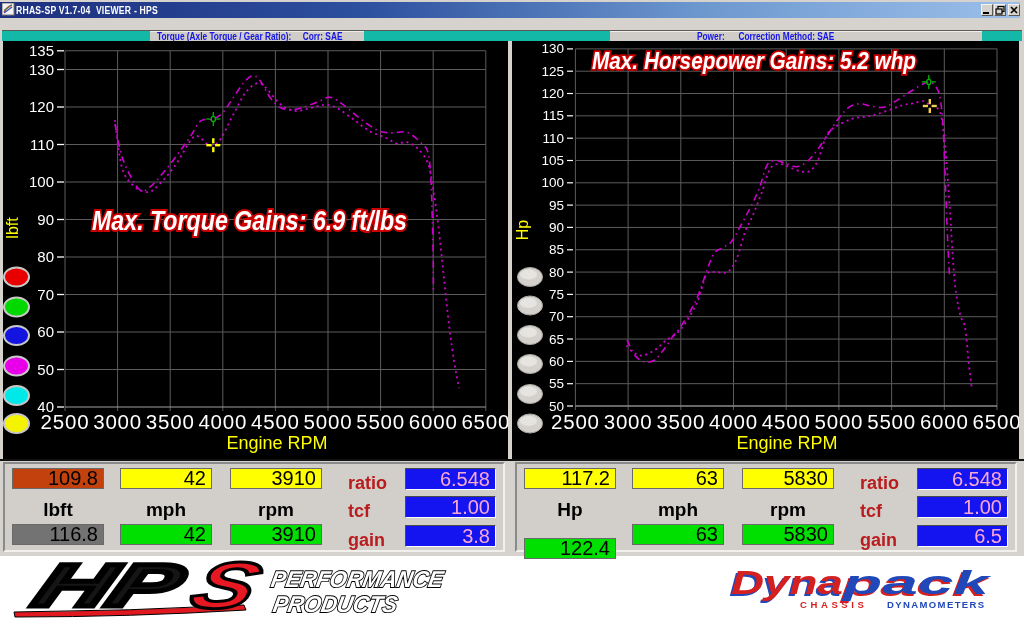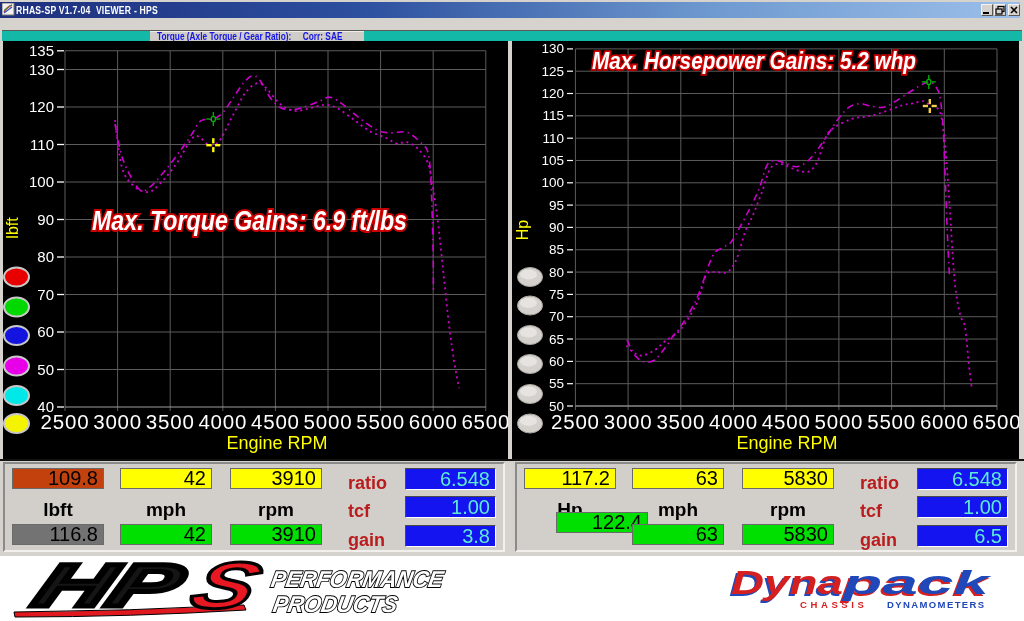--- a/index.html
+++ b/index.html
@@ -17,21 +17,21 @@
 #strip { position:absolute; left:2px; top:30px; width:1020px; height:11px; background:#14b8a6; border-top:1px solid #5c5a57;}
 .plate { position:absolute; top:0px; height:10px; background:#d0cdc8; border-top:1px solid #efedea; }
 .ptxt { position:absolute; top:-1px; font-size:10.5px; line-height:11px; font-weight:bold; color:#1414e6; transform:scaleX(0.79); transform-origin:0 0; white-space:nowrap; }
 #divider { position:absolute; left:508px; top:41px; width:4px; height:418px; background:#d6d3ce; }
 .vbox { position:absolute; width:92px; height:21px; border:1px solid #6a6a6a; color:#000;
   font-size:20px; text-align:right; padding-right:5px; line-height:19px; }
 .lab { position:absolute; width:92px; text-align:center; font-size:19px; font-weight:bold; color:#000; }
 .bluelab { position:absolute; width:42px; font-size:18px; font-weight:bold; color:#b91c1c; }
 .bluebox { position:absolute; width:91px; height:22px; background:#1414f0; border:1px solid;
   border-color:#4a4a4a #fff #fff #4a4a4a;
-  color:#5eead4; font-size:20px; text-align:right; padding-right:5px; line-height:20px; }
+  color:#f9a8d4; font-size:20px; text-align:right; padding-right:5px; line-height:20px; }
 #botline { position:absolute; left:0px; top:459px; width:1024px; height:2px; background:#111; }
 </style></head>
 <body>
 <div id="win">
   <div id="titlebar">
     <svg width="13" height="13" style="position:absolute;left:2px;top:1px;">
       <rect x="0" y="0" width="12" height="12" fill="#f4f2ee" stroke="#777"></rect>
       <path d="M 2,9 Q 5,4 10,2" stroke="#d03030" stroke-width="1.4" fill="none"></path>
       <path d="M 2,10 Q 6,7 10,4" stroke="#3050c0" stroke-width="1.2" fill="none"></path>
       <path d="M 2,7 Q 5,6 9,2" stroke="#30a050" stroke-width="1" fill="none"></path>
@@ -50,20 +50,23 @@
       </div>
     <div class="wbtn" style="left:1008px;">
         <svg width="10" height="10">
           <path d="M2,2 L8,8 M8,2 L2,8" stroke="#000" stroke-width="1.6"></path>
         </svg>
       </div>
   </div>
   <div id="strip">
     <div class="plate" style="left:148px;width:214px;">
         <div class="ptxt" style="left:7px;">Torque (Axle Torque / Gear Ratio):&nbsp;&nbsp;&nbsp;&nbsp;&nbsp;Corr: SAE</div>
+      </div>
+    <div class="plate" style="left:608px;width:372px;">
+        <div class="ptxt" style="left:87px;">Power:&nbsp;&nbsp;&nbsp;&nbsp;&nbsp;&nbsp;Correction Method: SAE</div>
       </div>
   </div>
   <svg width="505" height="418" viewBox="3 41 505 418" style="position:absolute;left:3px;top:41px;">
 <rect x="3" y="41" width="505" height="418" fill="#000"></rect>
 <line x1="65.0" y1="369.50" x2="485.8" y2="369.50" stroke="#5c5c5c" stroke-width="1"></line>
 <line x1="65.0" y1="332.00" x2="485.8" y2="332.00" stroke="#5c5c5c" stroke-width="1"></line>
 <line x1="65.0" y1="294.50" x2="485.8" y2="294.50" stroke="#5c5c5c" stroke-width="1"></line>
 <line x1="65.0" y1="257.00" x2="485.8" y2="257.00" stroke="#5c5c5c" stroke-width="1"></line>
 <line x1="65.0" y1="219.50" x2="485.8" y2="219.50" stroke="#5c5c5c" stroke-width="1"></line>
 <line x1="65.0" y1="182.00" x2="485.8" y2="182.00" stroke="#5c5c5c" stroke-width="1"></line>
@@ -272,21 +275,21 @@
 <div class="vbox" style="left:230px;top:524px;background:#00e000;">3910</div>
 <div class="bluelab" style="left:348px;top:472.5px;">ratio</div>
 <div class="bluebox" style="left:405px;top:467.5px;">6.548</div>
 <div class="bluelab" style="left:348px;top:501px;">tcf</div>
 <div class="bluebox" style="left:405px;top:496px;">1.00</div>
 <div class="bluelab" style="left:348px;top:529.5px;">gain</div>
 <div class="bluebox" style="left:405px;top:524.5px;">3.8</div>
   <div style="position:absolute;left:515px;top:462px;width:502px;height:90px;background:#d2cfca;border:2px solid;border-color:#8a8a8a #f2f0ec #f2f0ec #8a8a8a;box-sizing:border-box;"></div>
 <div class="vbox" style="left:524px;top:468px;background:#ffff00;">117.2</div>
 <div class="lab" style="left:524px;top:499px;">Hp</div>
-<div class="vbox" style="left:524px;top:512px;background:#00e000;margin-left:32px;">122.4</div>
+<div class="vbox" style="left:524px;top:538px;background:#00e000;">122.4</div>
 <div class="vbox" style="left:632px;top:468px;background:#ffff00;">63</div>
 <div class="lab" style="left:632px;top:499px;">mph</div>
 <div class="vbox" style="left:632px;top:524px;background:#00e000;">63</div>
 <div class="vbox" style="left:742px;top:468px;background:#ffff00;">5830</div>
 <div class="lab" style="left:742px;top:499px;">rpm</div>
 <div class="vbox" style="left:742px;top:524px;background:#00e000;">5830</div>
 <div class="bluelab" style="left:860px;top:472.5px;">ratio</div>
 <div class="bluebox" style="left:917px;top:467.5px;">6.548</div>
 <div class="bluelab" style="left:860px;top:501px;">tcf</div>
 <div class="bluebox" style="left:917px;top:496px;">1.00</div>

